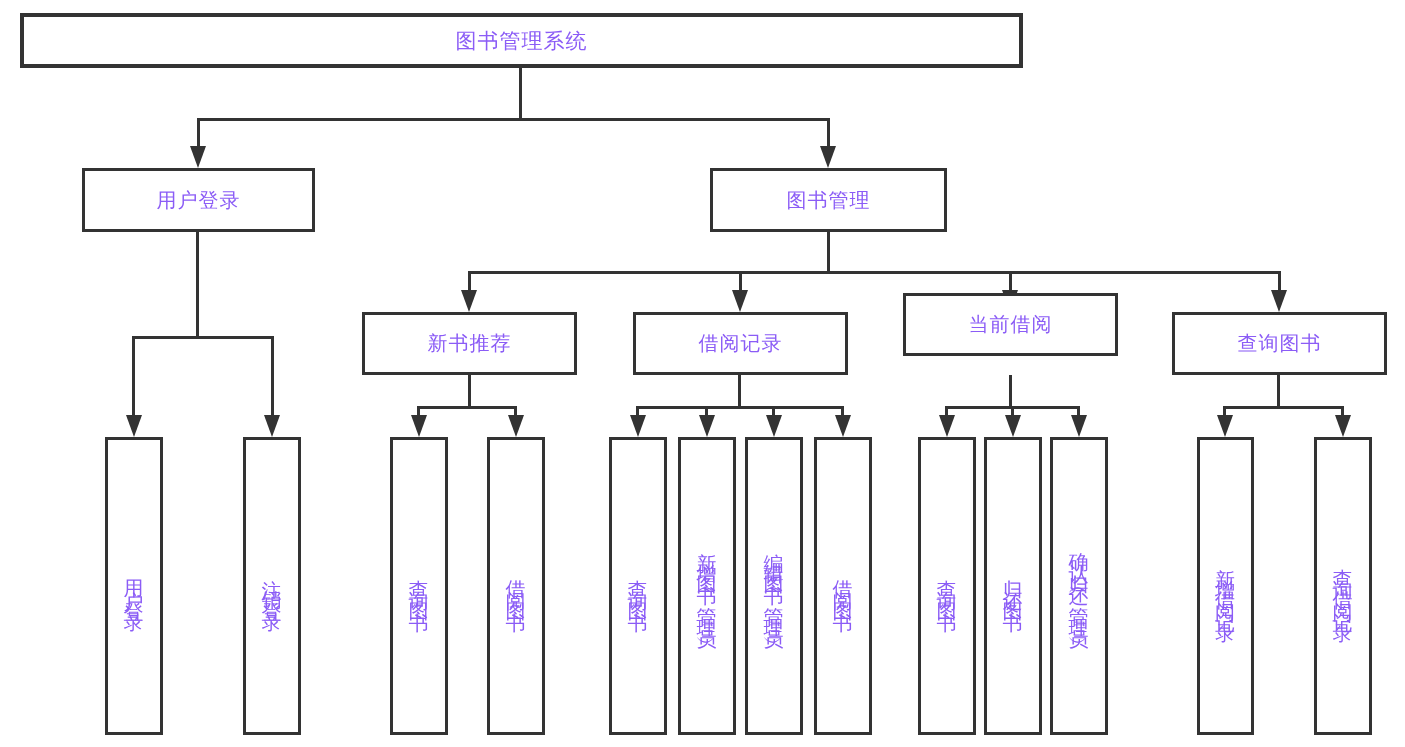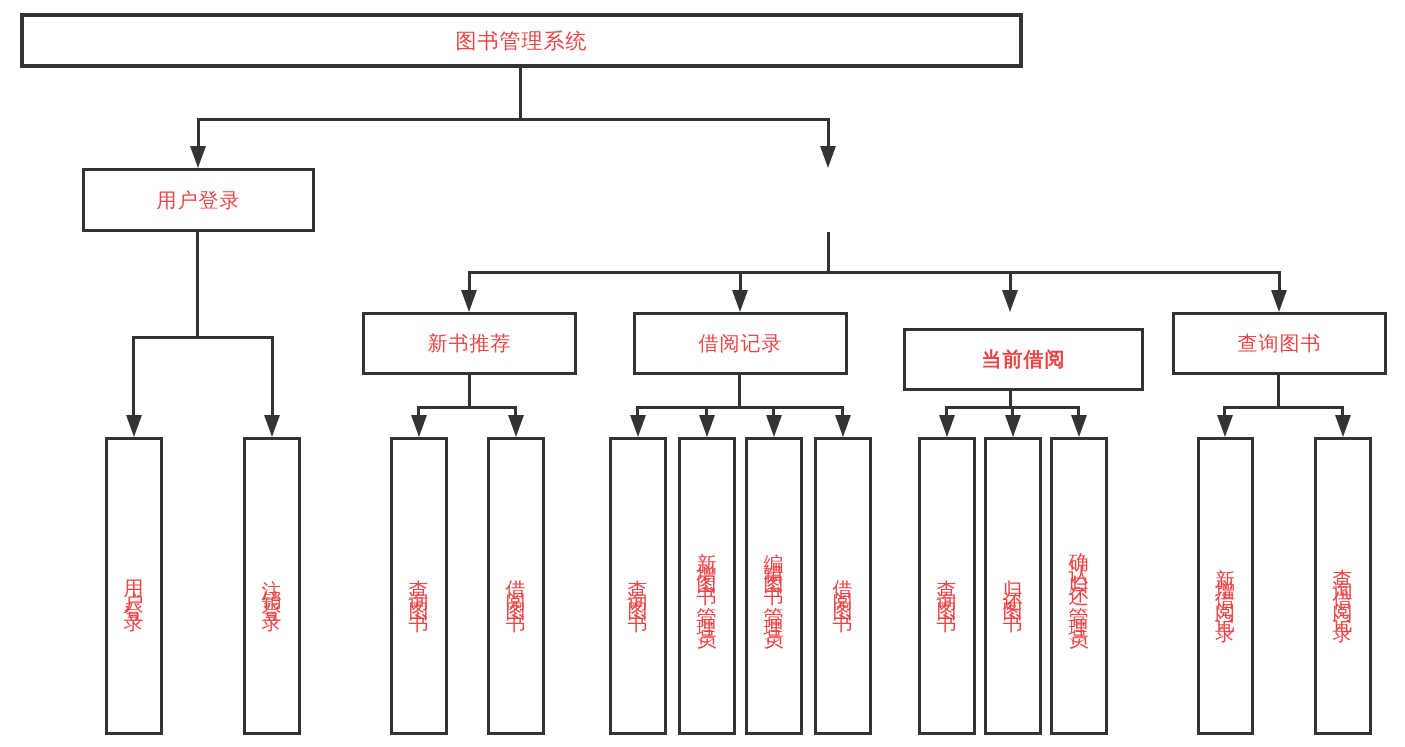--- a/index.html
+++ b/index.html
@@ -25,21 +25,21 @@
   
   .node {
     position: absolute;
     background: #ffffff;
     border: 3px solid #333333;
     display: flex;
     align-items: center;
     justify-content: center;
     font-size: 20px;
     letter-spacing: 1px;
-    color: #ef4444;
+    color: #8b5cf6;
   }
   .node.root { border-width: 4px; font-size: 21px; }
   .node.leaf span {
     writing-mode: vertical-rl;
     line-height: 1;
     letter-spacing: 11px;
     font-size: 20px;
     white-space: nowrap;
   }
   .watermark {
@@ -120,28 +120,31 @@
     <div class="arrow" style="left:1335px;top:415px;"></div>
   </div>
 
   <div class="node root" style="left:20px;top:13px;width:1003px;height:55px;">
     <span>图书管理系统</span>
   </div>
 
   <div class="node" style="left:82px;top:168px;width:233px;height:64px;">
     <span>用户登录</span>
   </div>
+  <div class="node" style="left:710px;top:168px;width:237px;height:64px;">
+    <span>图书管理</span>
+  </div>
 
   <div class="node" style="left:362px;top:312px;width:215px;height:63px;">
     <span>新书推荐</span>
   </div>
   <div class="node" style="left:633px;top:312px;width:215px;height:63px;">
     <span>借阅记录</span>
   </div>
-  <div class="node" style="left:903px;top:328px;width:241px;height:63px;font-weight:bold;">
+  <div class="node" style="left:903px;top:293px;width:215px;height:63px;">
     <span>当前借阅</span>
   </div>
   <div class="node" style="left:1172px;top:312px;width:215px;height:63px;">
     <span>查询图书</span>
   </div>
 
   <div class="node leaf" style="left:105px;top:437px;width:58px;height:298px;">
     <span>用户登录</span>
   </div>
   <div class="node leaf" style="left:243px;top:437px;width:58px;height:298px;">

